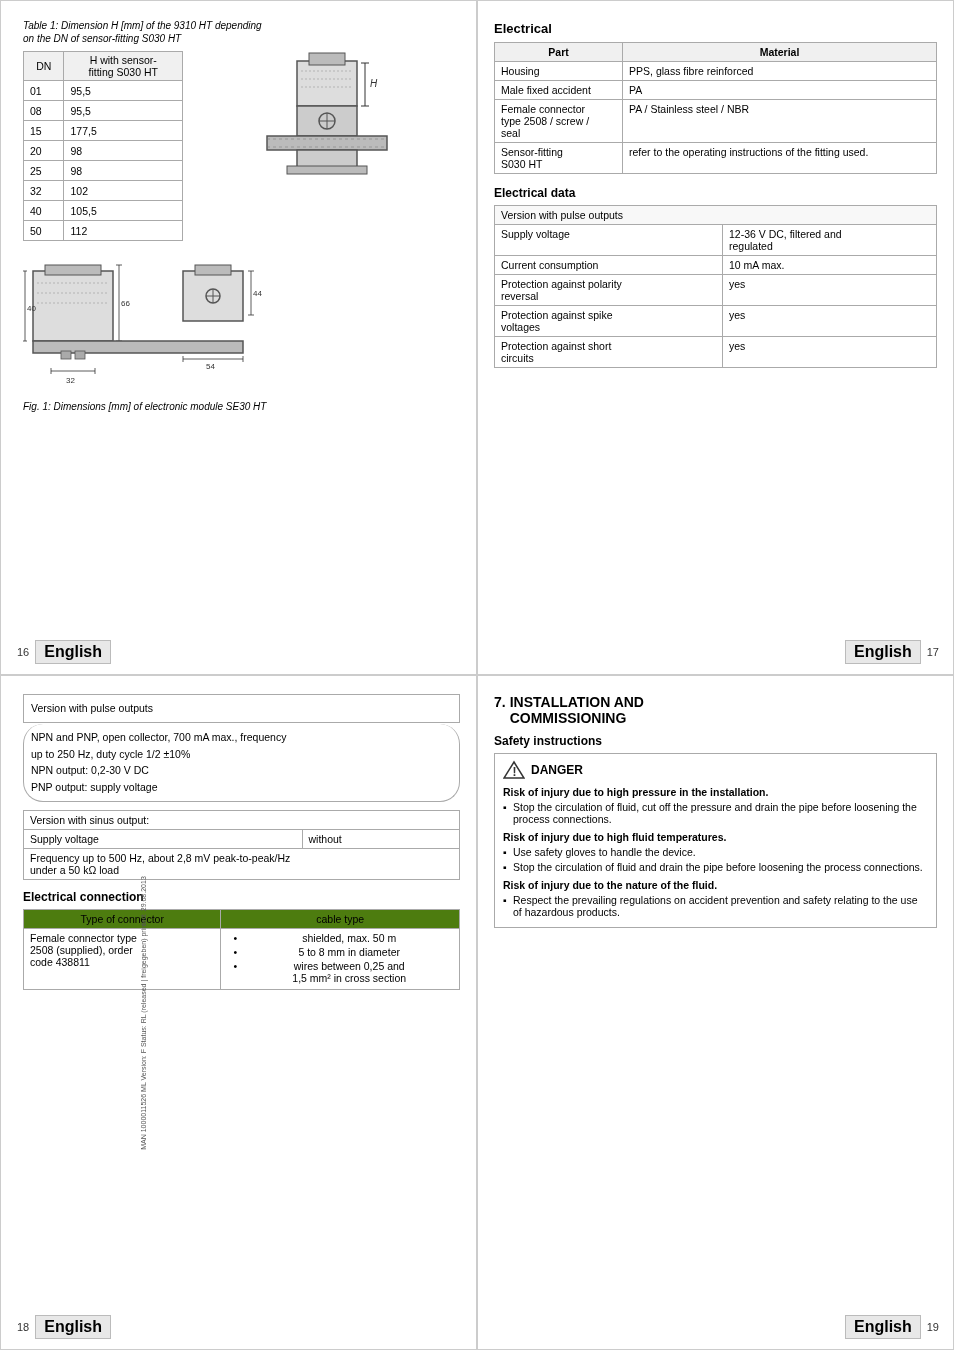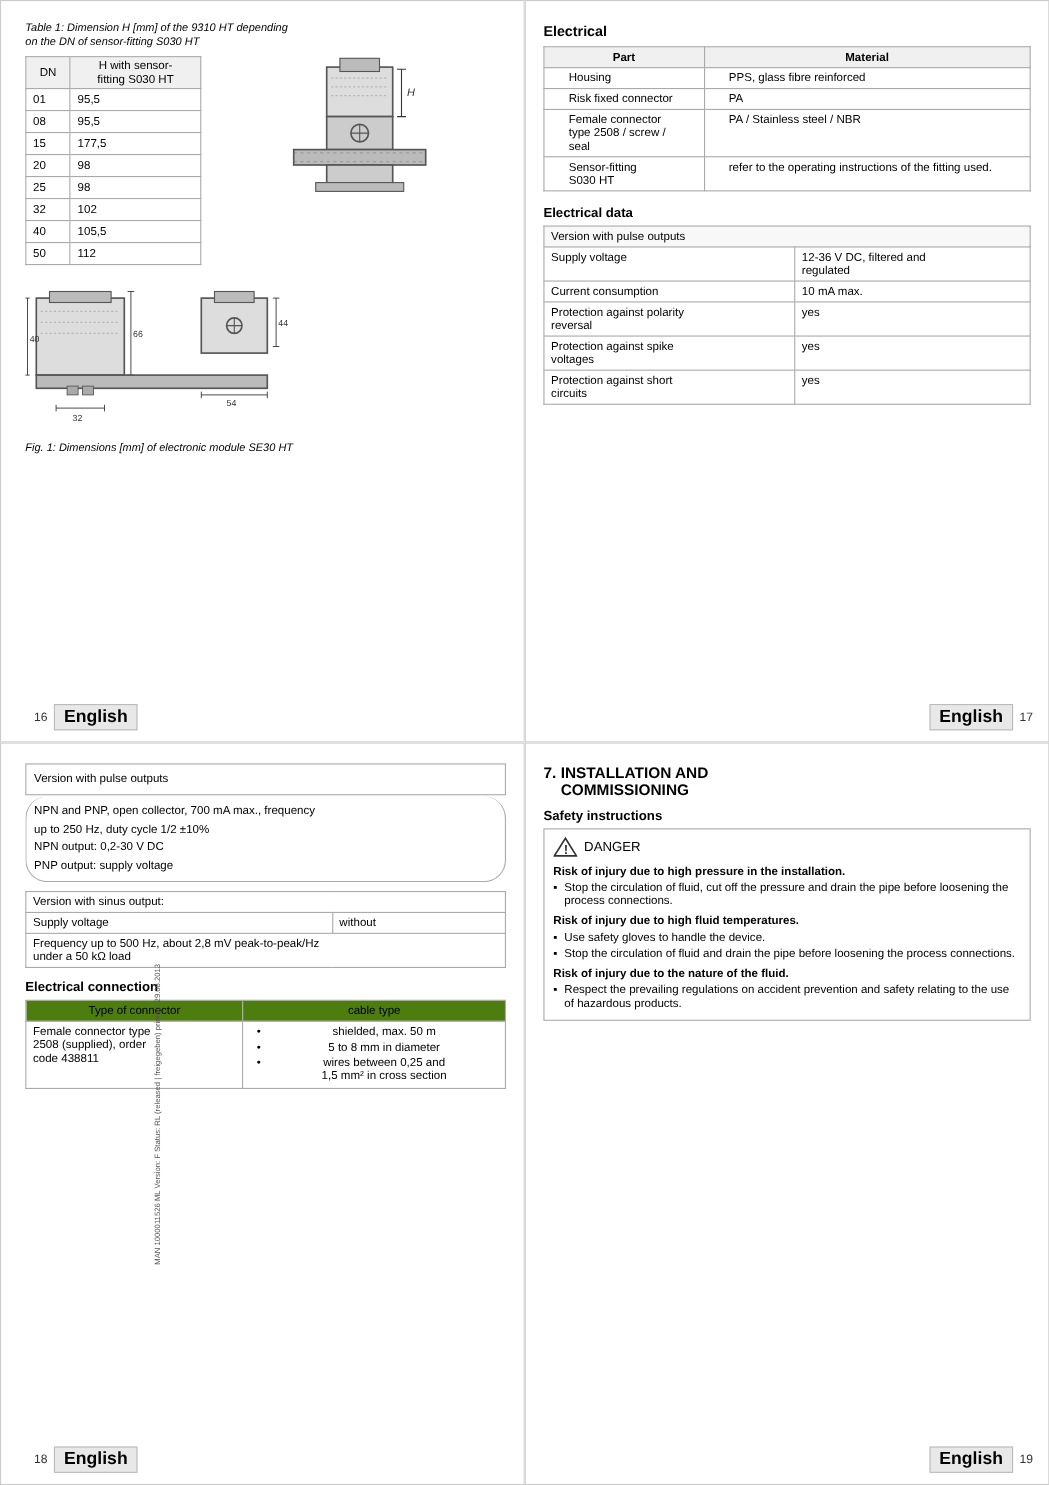--- a/index.html
+++ b/index.html
@@ -31,21 +31,21 @@
     }
 
     
     .page-footer {
       position: absolute;
       bottom: 10px;
       display: flex;
       align-items: center;
       gap: 6px;
     }
-    .page-footer.left { left: 30px; }
+    .page-footer.left { left: 16px; }
     .page-footer.right { right: 14px; }
     .page-footer .page-num {
       font-size: 11px;
       color: #333;
     }
     .lang-badge {
       background: #e8e8e8;
       border: 1px solid #bbb;
       padding: 2px 8px;
       font-size: 16px;
@@ -94,21 +94,21 @@
     }
 
     .info-table {
       border-collapse: collapse;
       width: 100%;
       font-size: 10.5px;
       margin-bottom: 12px;
     }
     .info-table th, .info-table td {
       border: 1px solid #aaa;
-      padding: 3px 22px;
+      padding: 3px 6px;
       vertical-align: top;
     }
     .info-table th {
       background: #f0f0f0;
       font-weight: bold;
     }
 
     .subsection-title {
       font-size: 12px;
       font-weight: bold;
@@ -187,21 +187,21 @@
       padding: 6px 8px;
       margin-bottom: 10px;
     }
     .danger-header {
       display: flex;
       align-items: center;
       gap: 6px;
       margin-bottom: 6px;
     }
     .danger-label {
-      font-weight: normal;
+      font-weight: bold;
       font-size: 12px;
     }
     .danger-subsection {
       font-weight: bold;
       font-size: 10.5px;
       margin-top: 6px;
       margin-bottom: 3px;
     }
     .danger-item {
       font-size: 10.5px;
@@ -387,21 +387,21 @@
           <th>Part</th>
           <th>Material</th>
         </tr>
       </thead>
       <tbody>
         <tr>
           <td>Housing</td>
           <td>PPS, glass fibre reinforced</td>
         </tr>
         <tr>
-          <td>Risk fixed connector</td>
+          <td>Male fixed accident</td>
           <td>PA</td>
         </tr>
         <tr>
           <td>Female connector<br>type 2508 / screw /<br>seal</td>
           <td>PA / Stainless steel / NBR</td>
         </tr>
         <tr>
           <td>Sensor-fitting<br>S030 HT</td>
           <td>refer to the operating instructions of the fitting used.</td>
         </tr>

